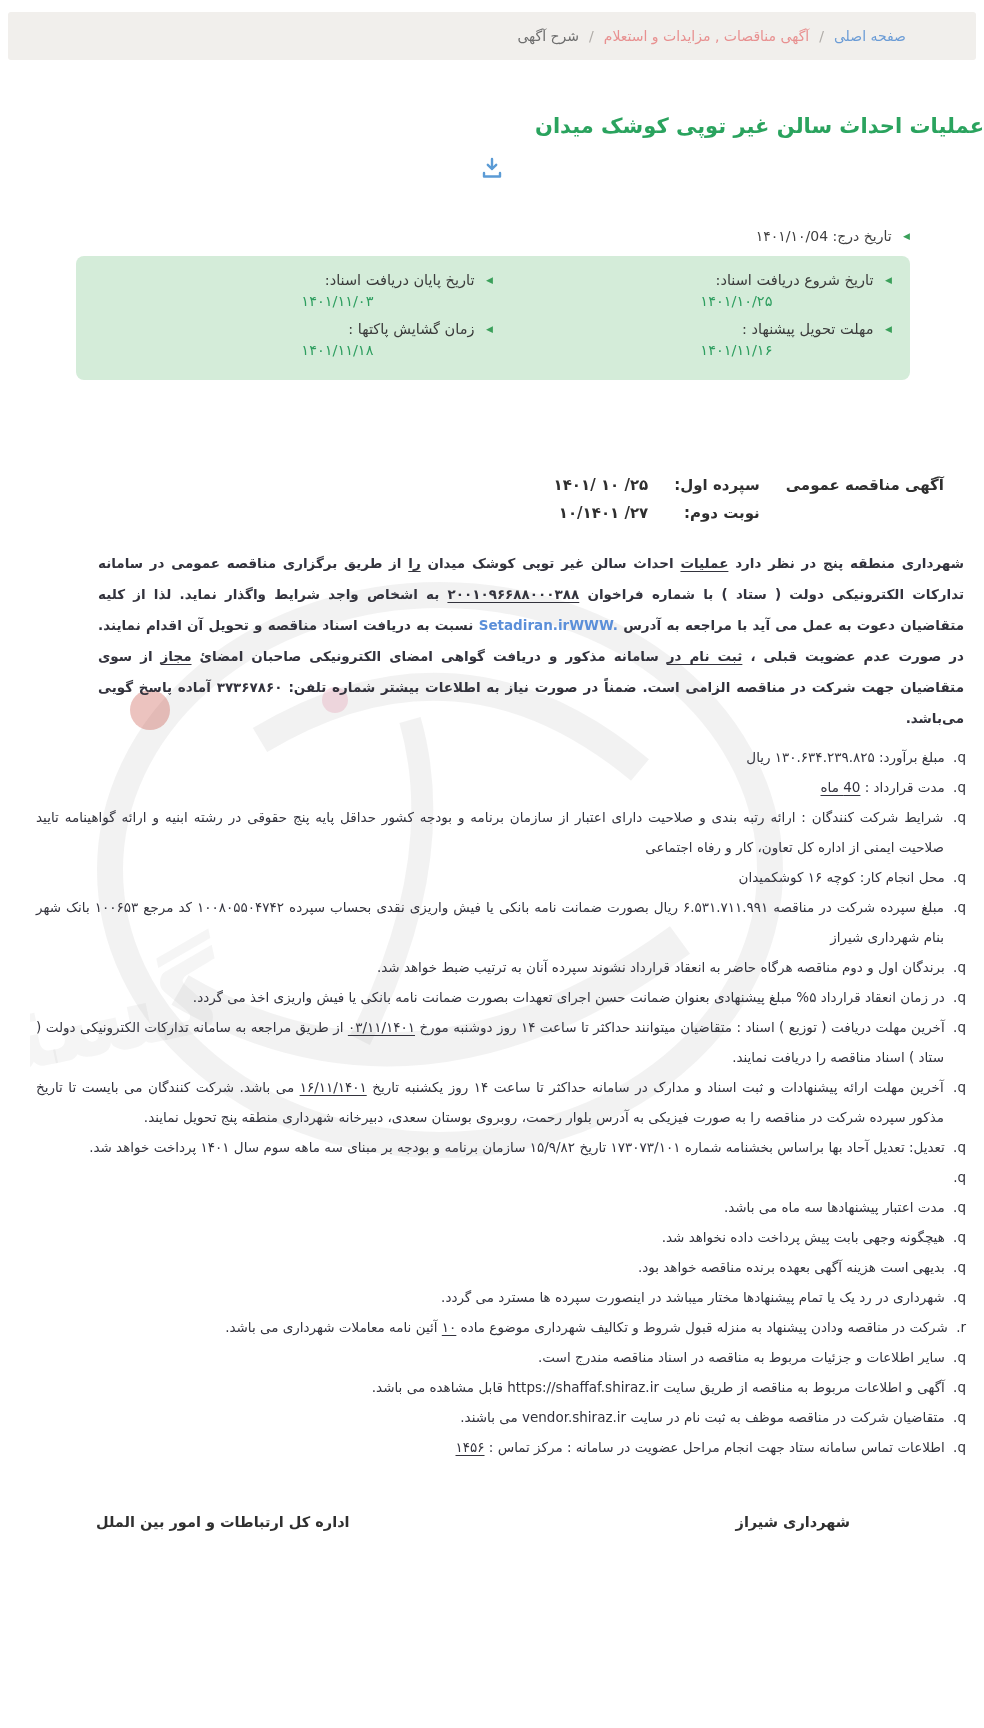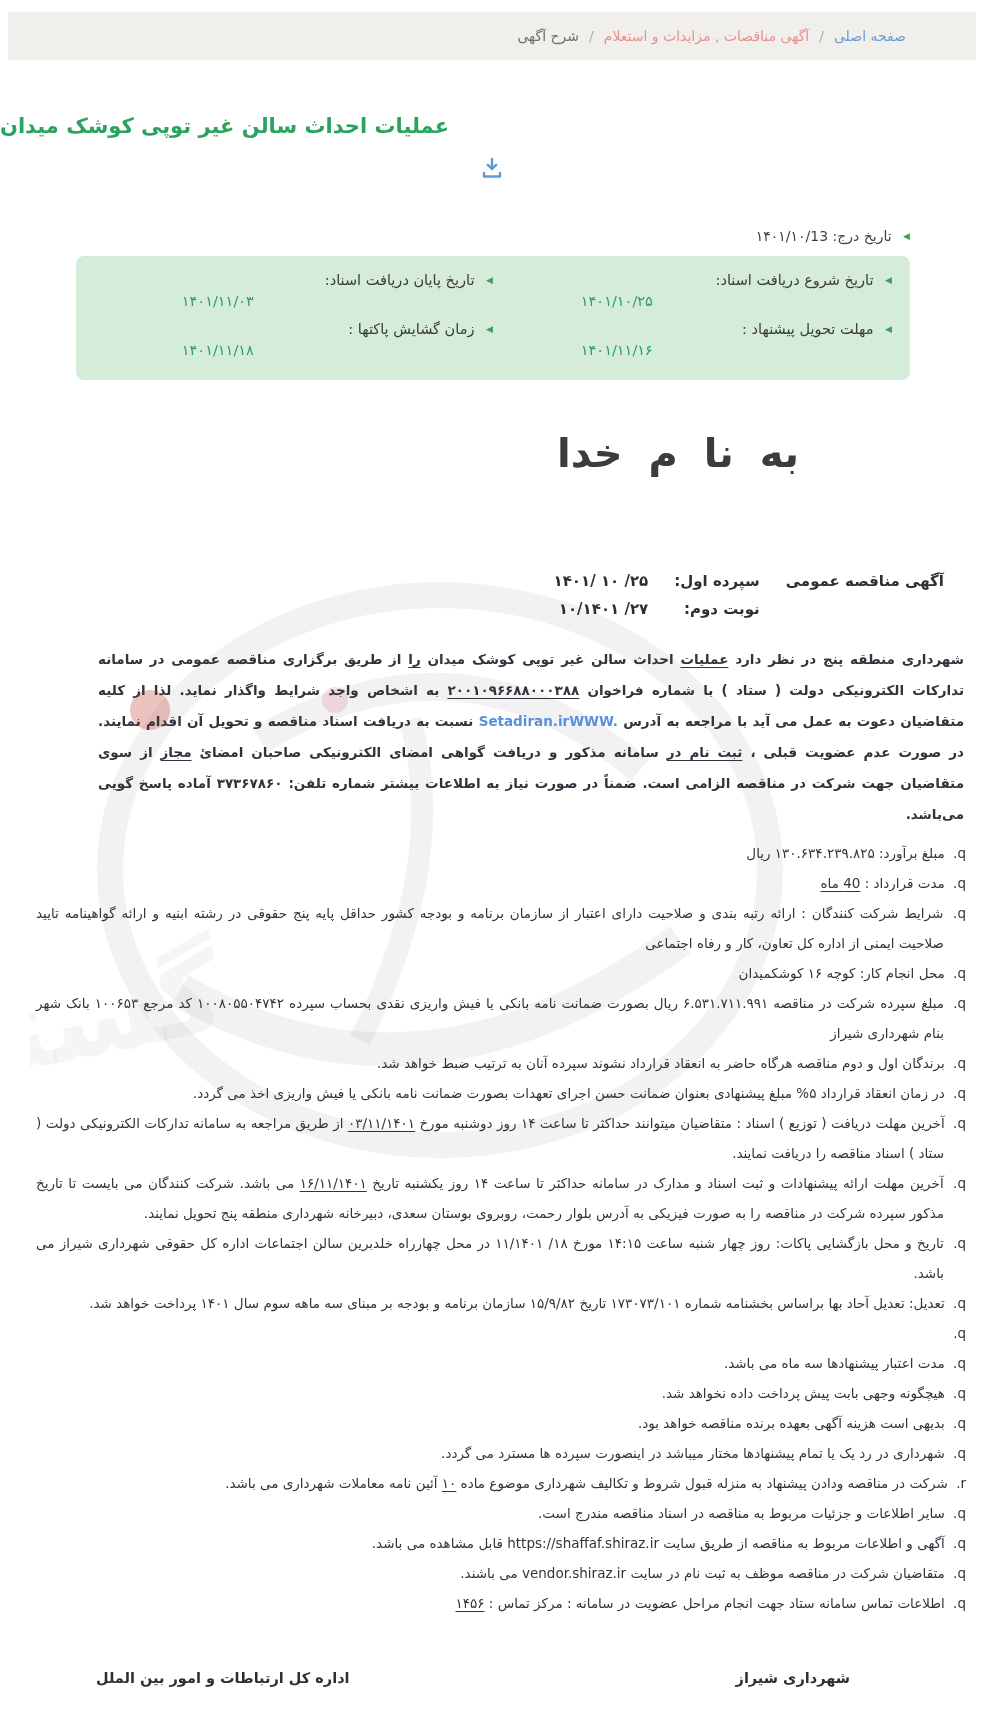--- a/index.html
+++ b/index.html
@@ -14,34 +14,34 @@
   
   .topbar{
     margin:12px 8px 0 8px;height:48px;background:#f1efec;border-radius:3px;
     display:flex;align-items:center;padding:0 70px 0 16px;font-size:14px;gap:10px;
   }
   .bc-home{color:#6b9cd6;cursor:pointer}
   .bc-section{color:#e89090;cursor:pointer}
   .bc-current{color:#6d6d6d}
   .bc-sep{color:#b0aca8}
 
-  .title{margin:54px 0 0 0;font-size:21px;font-weight:bold;color:#2aa35e;text-align:left}
+  .title{margin:54px 0 0 0;font-size:21px;font-weight:bold;color:#2aa35e;text-align:right}
   .dlwrap{display:flex;justify-content:center;margin-top:14px}
   .dlbtn{background:none;border:none;padding:4px;cursor:pointer;line-height:0}
 
   .posted{margin:44px 74px 0 0;font-size:14px;color:#3f3f3f}
   .marker{color:#3aa05a;font-size:9px;margin-left:7px;vertical-align:2px;display:inline-block}
 
   .datebox{
     margin:12px 74px 0 76px;background:#d4ecd9;border-radius:8px;
     padding:16px 18px 10px 18px;display:flex;
   }
   .datebox .col{flex:1}
   .d-label{font-size:14.5px;color:#3b3b3b}
-  .d-value{font-size:14.5px;color:#2d9e5f;text-align:left;padding-left:22%;margin:5px 0 12px 0}
+  .d-value{font-size:14.5px;color:#2d9e5f;text-align:center;padding-left:22%;margin:5px 0 12px 0}
 
   .besm{
     position:relative;right:-186px;width:max-content;margin:50px auto 0 auto;
     font-size:40px;font-weight:bold;color:#3c3c3c;word-spacing:12px;
   }
 
   .notice{
     margin:96px 40px 0 0;display:grid;grid-template-columns:auto auto auto;
     column-gap:26px;row-gap:10px;font-size:15px;color:#2f2f2f;width:max-content;
   }
@@ -101,21 +101,21 @@
           <path d="M12 3v10m0 0l-4.2-4.2M12 13l4.2-4.2" stroke="#5b9bd5" stroke-width="2.4" fill="none" stroke-linecap="round" stroke-linejoin="round"></path>
           <path d="M4 17v3.5h16V17" stroke="#5b9bd5" stroke-width="2.4" fill="none" stroke-linecap="round" stroke-linejoin="round"></path>
         </svg>
       </span>
     </button>
   </div>
 
   <div class="posted">
     <span class="marker">◀</span>
     <span>تاریخ درج:</span>
-    <span>۱۴۰۱/۱۰/13</span>
+    <span>۱۴۰۱/۱۰/04</span>
   </div>
 
   <div class="datebox">
     <div class="col">
       <div class="d-label">
         <span class="marker">◀</span>
         <span>تاریخ شروع دریافت اسناد:</span>
       </div>
       <div class="d-value">۱۴۰۱/۱۰/۲۵</div>
       <div class="d-label">
@@ -131,21 +131,20 @@
       </div>
       <div class="d-value">۱۴۰۱/۱۱/۰۳</div>
       <div class="d-label">
         <span class="marker">◀</span>
         <span>زمان گشایش پاکتها :</span>
       </div>
       <div class="d-value">۱۴۰۱/۱۱/۱۸</div>
     </div>
   </div>
 
-  <div class="besm">به نا م خدا</div>
 
   <div class="notice">
     <span class="n-type">آگهی مناقصه عمومی</span>
     <span class="n-label">سپرده اول:</span>
     <span class="n-date">۲۵/ ۱۰ /۱۴۰۱</span>
     <span class="n-type"></span>
     <span class="n-label">نوبت دوم:</span>
     <span class="n-date">۲۷/ ۱۰/۱۴۰۱</span>
   </div>
 
@@ -154,21 +153,20 @@
   <div class="terms">
       <div class="term"><span class="bullet">q. </span><span>مبلغ برآورد: ۱۳۰.۶۳۴.۲۳۹.۸۲۵ ریال</span></div>
       <div class="term"><span class="bullet">q. </span><span>مدت قرارداد :  </span><span class="u">40  ماه</span></div>
       <div class="term"><span class="bullet">q. </span><span>شرایط شرکت کنندگان : ارائه رتبه بندی و صلاحیت دارای اعتبار از سازمان برنامه و بودجه کشور حداقل پایه پنج حقوقی در رشته ابنیه  و ارائه گواهینامه تایید صلاحیت ایمنی از اداره کل تعاون، کار و رفاه اجتماعی</span></div>
       <div class="term"><span class="bullet">q. </span><span>محل انجام کار:   کوچه ۱۶ کوشکمیدان</span></div>
       <div class="term"><span class="bullet">q. </span><span>مبلغ سپرده شرکت در مناقصه ۶.۵۳۱.۷۱۱.۹۹۱ ریال بصورت ضمانت نامه بانکی یا فیش واریزی نقدی بحساب سپرده ۱۰۰۸۰۵۵۰۴۷۴۲ کد مرجع ۱۰۰۶۵۳ بانک  شهر بنام شهرداری شیراز</span></div>
       <div class="term"><span class="bullet">q. </span><span>برندگان اول و دوم مناقصه هرگاه حاضر به انعقاد قرارداد نشوند سپرده آنان به ترتیب ضبط خواهد شد.</span></div>
       <div class="term"><span class="bullet">q. </span><span>در زمان انعقاد قرارداد ۵%  مبلغ پیشنهادی  بعنوان ضمانت حسن اجرای تعهدات بصورت ضمانت نامه بانکی یا فیش واریزی اخذ می گردد.</span></div>
       <div class="term"><span class="bullet">q. </span><span>آخرین مهلت دریافت ( توزیع ) اسناد : متقاضیان میتوانند حداکثر تا ساعت ۱۴ روز دوشنبه مورخ </span><span class="u">۰۳/۱۱/۱۴۰۱</span><span> از طریق مراجعه به سامانه تدارکات الکترونیکی دولت ( ستاد ) اسناد مناقصه را دریافت نمایند.</span></div>
       <div class="term"><span class="bullet">q. </span><span>آخرین مهلت ارائه پیشنهادات و ثبت اسناد و مدارک در سامانه حداکثر تا ساعت ۱۴ روز یکشنبه تاریخ </span><span class="u">۱۶/۱۱/۱۴۰۱</span><span> می باشد. شرکت کنندگان می بایست تا تاریخ مذکور سپرده شرکت در مناقصه را به صورت فیزیکی به آدرس بلوار رحمت، روبروی بوستان سعدی، دبیرخانه شهرداری منطقه پنج تحویل نمایند.</span></div>
-      <div class="term"><span class="bullet">q. </span><span>تاریخ و محل بازگشایی پاکات: روز چهار شنبه ساعت  ۱۴:۱۵  مورخ   ۱۸/ ۱۱/۱۴۰۱ در محل چهارراه خلدبرین سالن اجتماعات اداره کل حقوقی شهرداری شیراز می باشد.</span></div>
       <div class="term"><span class="bullet">q. </span><span>تعدیل: تعدیل آحاد بها براساس بخشنامه شماره ۱۷۳۰۷۳/۱۰۱ تاریخ ۱۵/۹/۸۲ سازمان برنامه و بودجه بر مبنای سه ماهه سوم سال ۱۴۰۱ پرداخت خواهد شد.</span></div>
       <div class="term"><span class="bullet">q. </span></div>
       <div class="term"><span class="bullet">q. </span><span>مدت اعتبار پیشنهادها سه ماه می باشد.</span></div>
       <div class="term"><span class="bullet">q. </span><span>هیچگونه وجهی بابت پیش پرداخت داده نخواهد شد.</span></div>
       <div class="term"><span class="bullet">q. </span><span>بدیهی است هزینه آگهی بعهده برنده مناقصه خواهد بود.</span></div>
       <div class="term"><span class="bullet">q. </span><span> شهرداری در رد یک یا تمام پیشنهادها  مختار میباشد در اینصورت سپرده ها مسترد می گردد.</span></div>
       <div class="term"><span class="bullet">r. </span><span>شرکت در مناقصه ودادن پیشنهاد به منزله قبول شروط و تکالیف شهرداری موضوع ماده </span><span class="u">۱۰</span><span> آئین نامه معاملات شهرداری می باشد.</span></div>
       <div class="term"><span class="bullet">q. </span><span>سایر اطلاعات و جزئیات مربوط به مناقصه در اسناد مناقصه مندرج است.</span></div>
       <div class="term"><span class="bullet">q. </span><span>آگهی و اطلاعات مربوط به مناقصه از طریق سایت </span><span dir="ltr">https://shaffaf.shiraz.ir</span><span> قابل مشاهده می باشد.</span></div>
       <div class="term"><span class="bullet">q. </span><span>متقاضیان شرکت در مناقصه موظف به ثبت نام در سایت </span><span dir="ltr">vendor.shiraz.ir</span><span> می باشند.</span></div>

